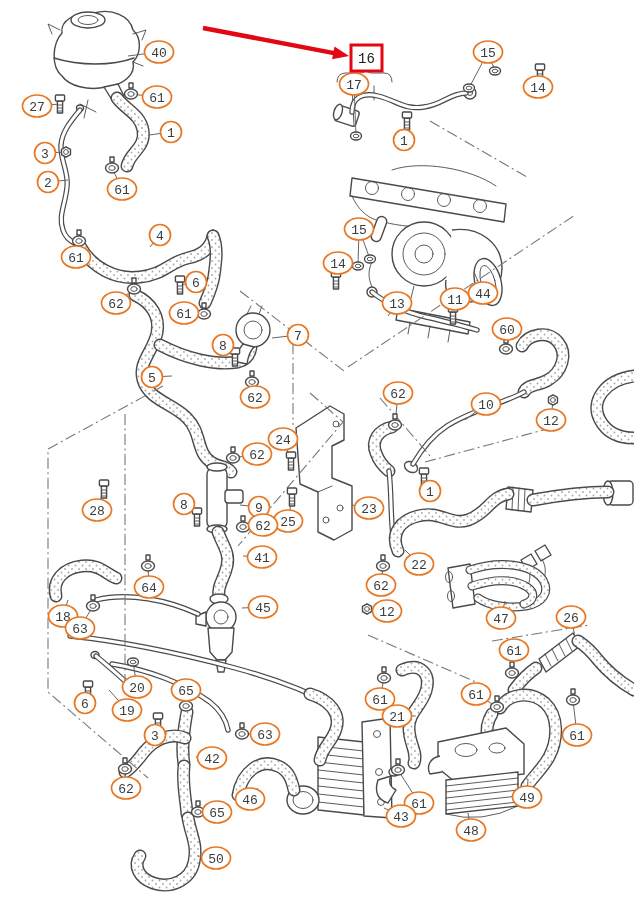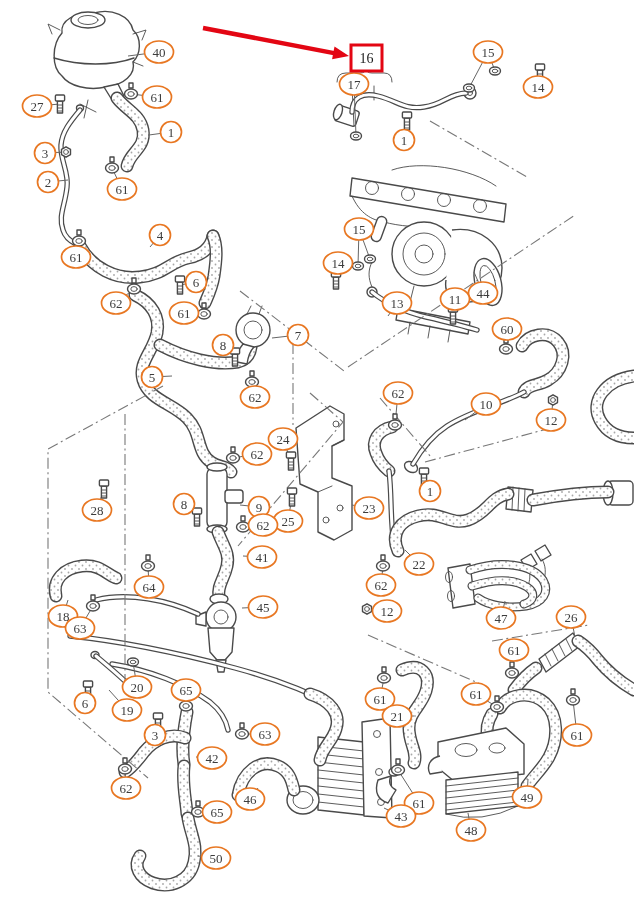--- a/index.html
+++ b/index.html
@@ -1,17 +1,17 @@
 <!DOCTYPE html>
 <html><head>
 <meta charset="utf-8">
 <style>
   html,body{margin:0;padding:0;background:#ffffff;}
   .stage{position:relative;width:634px;height:902px;background:#fff;overflow:hidden;
-         font-family:Liberation Serif, serif;}
+         font-family:Liberation Mono, monospace;}
   svg{display:block}
   .o{fill:none;stroke:#4a4a4a;stroke-width:1.4;stroke-linecap:round;stroke-linejoin:round}
   .t{stroke-width:0.9}
   .f{fill:#ffffff;stroke:#4a4a4a;stroke-width:1.4;stroke-linejoin:round}
   .hoseO{fill:none;stroke:#4a4a4a;stroke-width:13;stroke-linecap:round}
   .hoseI{fill:none;stroke:url(#stip);stroke-width:10.2;stroke-linecap:round}
   .hsO{fill:none;stroke:#4a4a4a;stroke-width:9;stroke-linecap:round}
   .hsI{fill:none;stroke:url(#stip);stroke-width:6.6;stroke-linecap:round}
   .pipeO{fill:none;stroke:#4a4a4a;stroke-width:5.4;stroke-linecap:round}
   .pipeI{fill:none;stroke:#ffffff;stroke-width:3;stroke-linecap:round}

